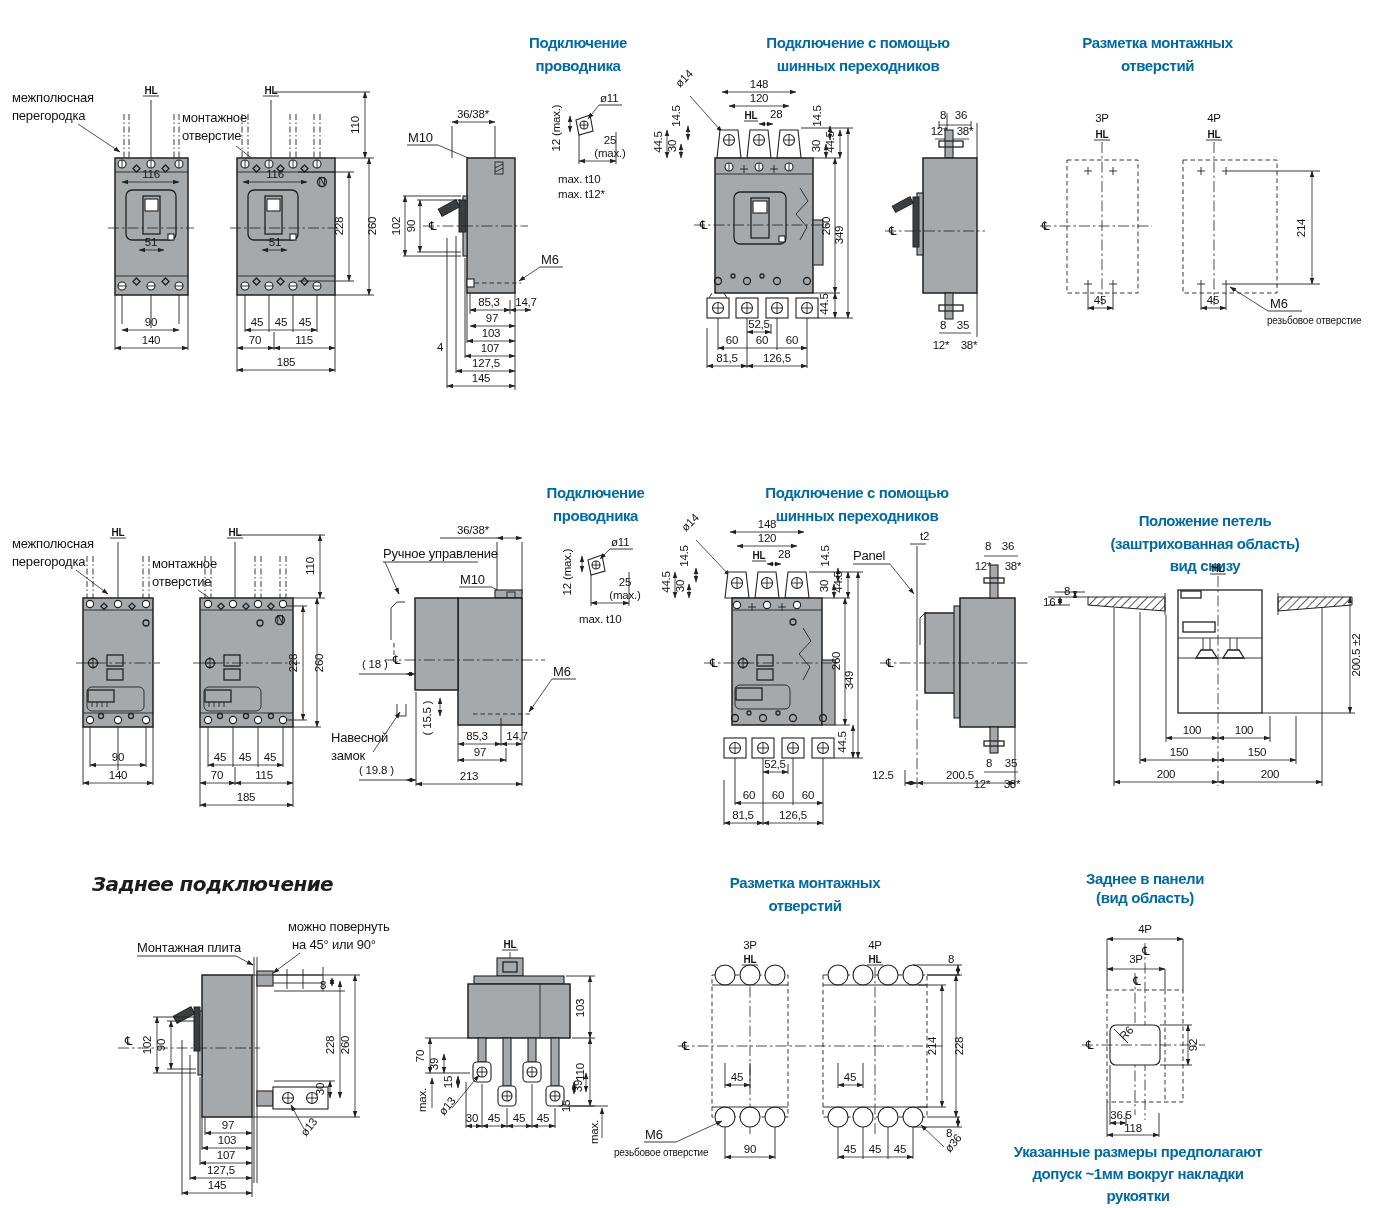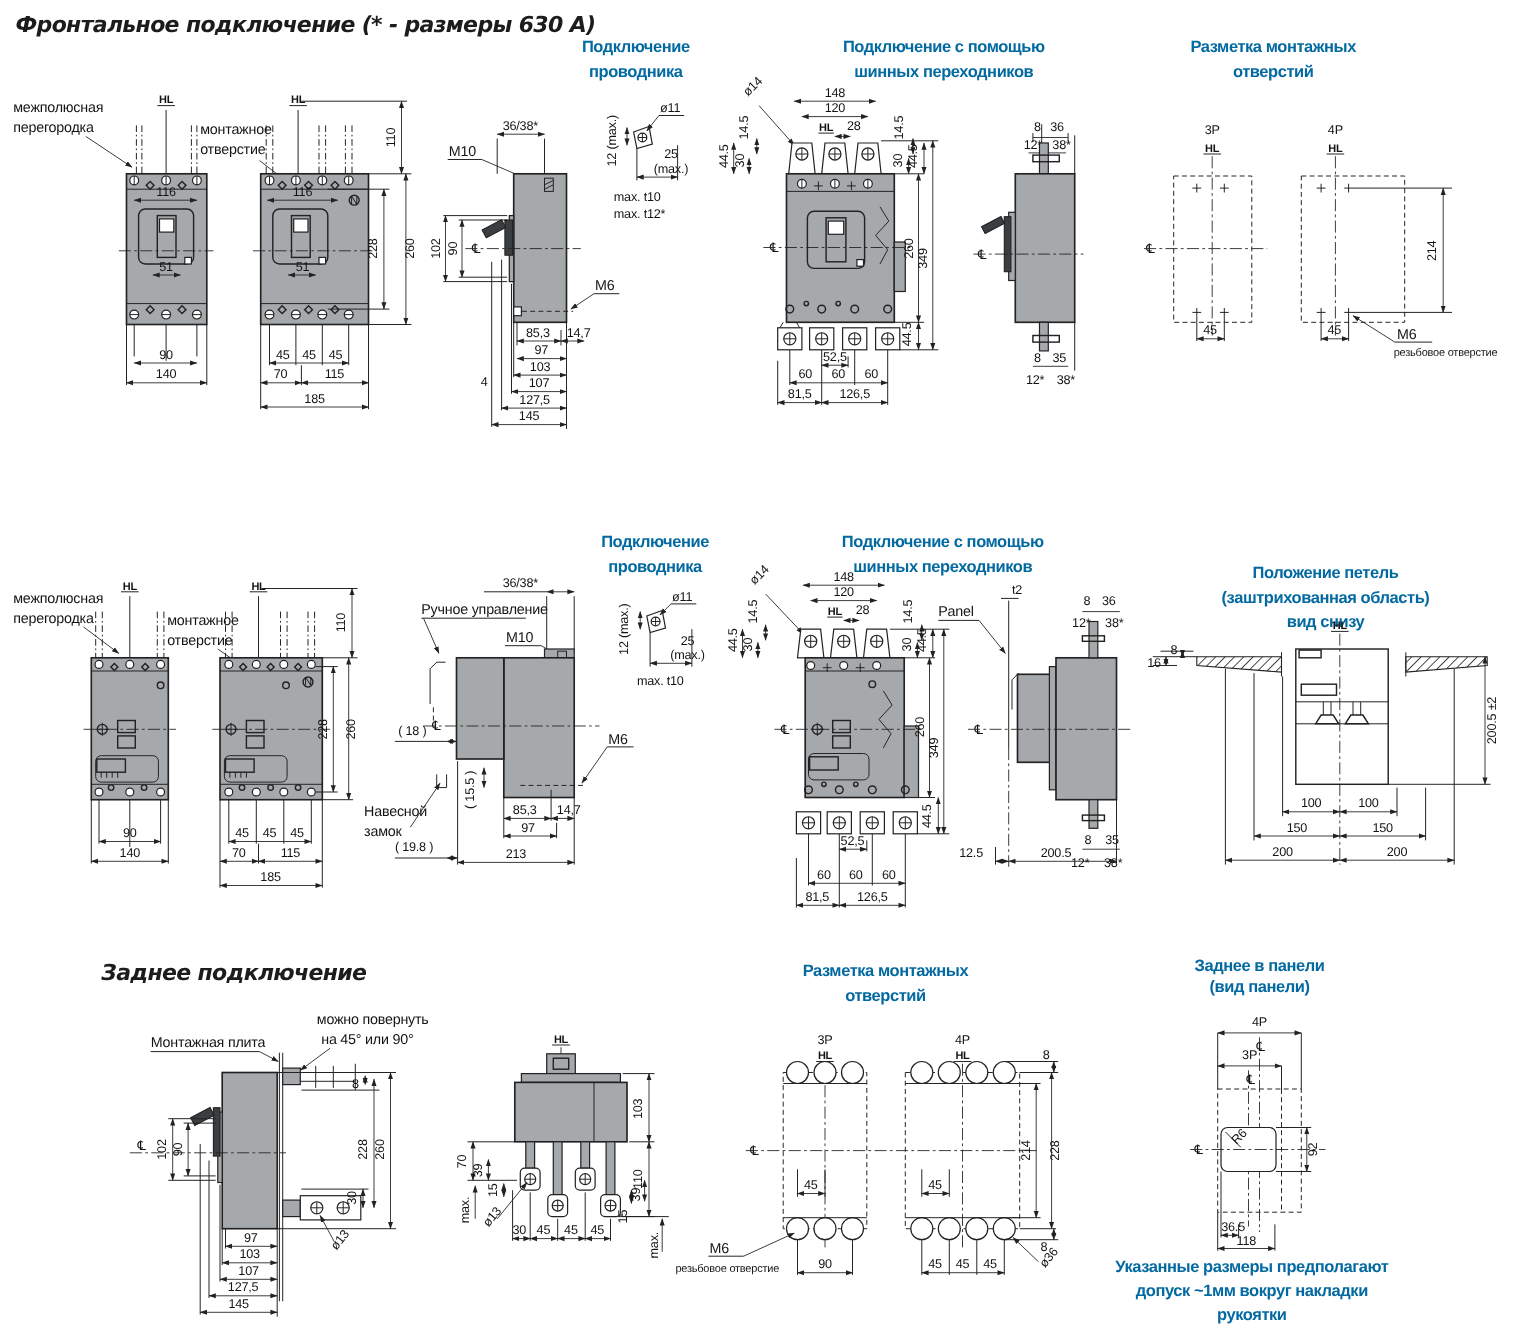--- a/index.html
+++ b/index.html
@@ -37,21 +37,20 @@
   <marker id="ma" viewBox="0 0 10 10" refX="8.6" refY="5" markerWidth="9" markerHeight="9" orient="auto-start-reverse">
           <path d="M0,1.8 L9.2,5 L0,8.2 z" fill="#222"></path>
         </marker>
   <pattern id="hat" width="6" height="6" patternTransform="rotate(45)" patternUnits="userSpaceOnUse">
           <rect width="6" height="6" fill="#fff"></rect>
           <line x1="0" y1="0" x2="0" y2="6" stroke="#222" stroke-width="1.5"></line>
         </pattern>
  </defs>
 </svg>
 
-<div class="rt" style="left:14px;top:10px">Фронтальное подключение (* - размеры 630 А)</div>
 <div class="rt" style="left:92px;top:872px">Заднее подключение</div>
 
 <div class="st" style="left:513px;top:32px;width:130px">
   <div>Подключение</div>
       <div>проводника</div>
 </div>
 <div class="st" style="left:738px;top:32px;width:240px">
   <div>Подключение с помощью</div>
       <div>шинных переходников</div>
 </div>
@@ -71,21 +70,21 @@
   <div>Положение петель</div>
       <div>(заштрихованная область)</div>
       <div>вид снизу</div>
 </div>
 <div class="st" style="left:675px;top:872px;width:260px">
   <div>Разметка монтажных</div>
       <div>отверстий</div>
 </div>
 <div class="st" style="left:1035px;top:870px;width:220px;line-height:1.25">
   <div>Заднее в панели</div>
-      <div>(вид панели)</div>
+      <div>(вид область)</div>
 </div>
 <div class="st" style="left:1004px;top:1141px;width:268px;line-height:1.45">
   <div>Указанные размеры предполагают</div>
       <div>допуск ~1мм вокруг накладки рукоятки</div>
 </div>
 
 <svg style="left:8px;top:78px" width="200" height="315">
   <g>
     <text class="lb" x="4" y="24">межполюсная</text>
     <text class="lb" x="4" y="42">перегородка</text>

